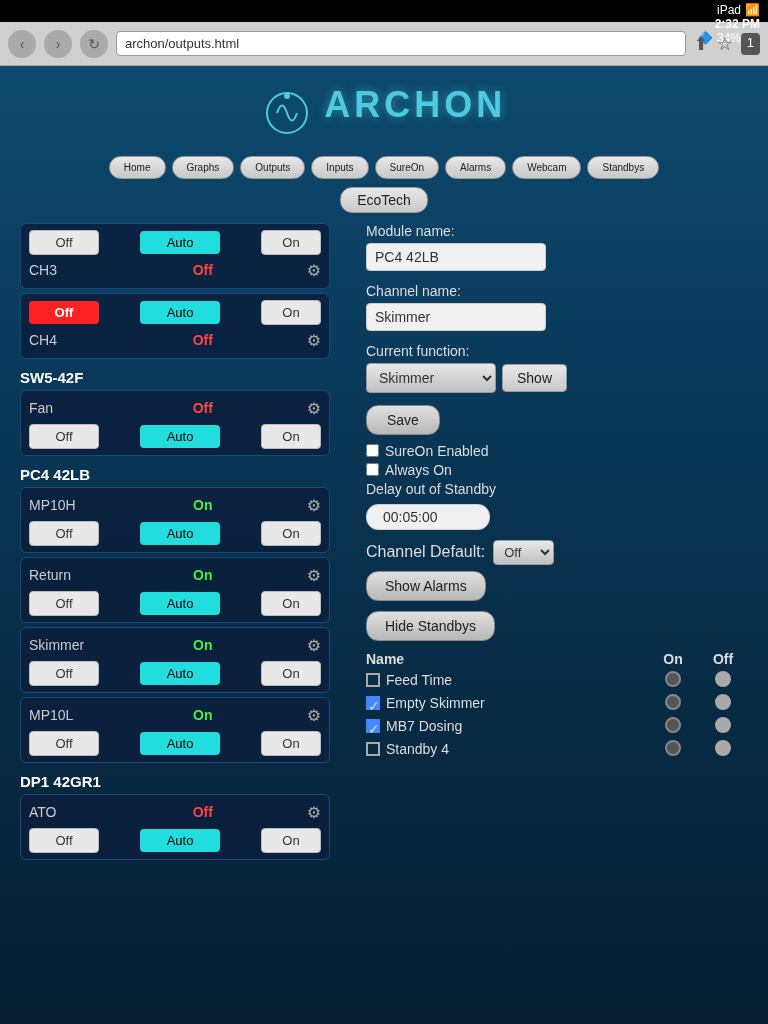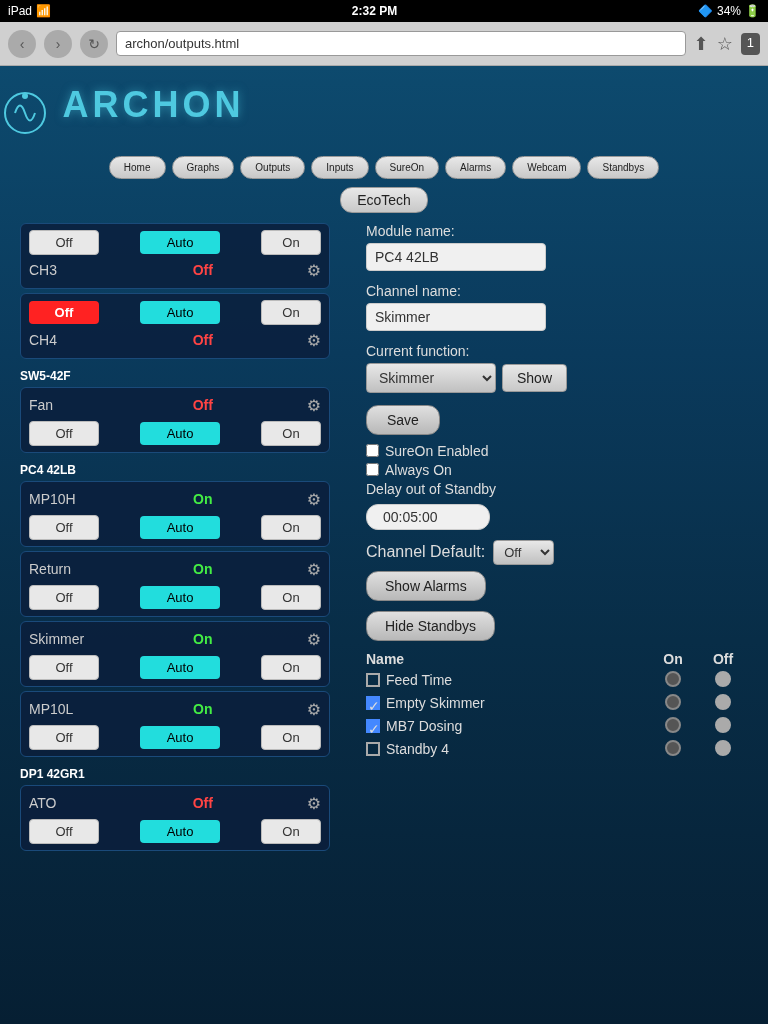--- a/index.html
+++ b/index.html
@@ -11,23 +11,24 @@
       overflow-x: hidden;
     }
 
     
     .status-bar {
       background: #000;
       color: #fff;
       font-size: 12px;
       display: flex;
       justify-content: space-between;
-      align-items: center;
+      align-items: flex-end;
       padding: 3px 8px;
       height: 22px;
+      flex-direction: column;
     }
     .status-left { display: flex; align-items: center; gap: 4px; }
     .status-center { font-weight: bold; }
     .status-right { display: flex; align-items: center; gap: 4px; }
 
     
     .browser-bar {
       background: #d0d0d0;
       display: flex;
       align-items: center;
@@ -66,20 +67,21 @@
 
     
     .main-content {
       background: linear-gradient(180deg, #0d4a6e 0%, #0a3a5c 30%, #082d47 60%, #061f33 100%);
       min-height: 958px;
       padding-bottom: 40px;
     }
 
     
     .logo-area {
+      text-align: center;
       padding: 18px 0 10px;
     }
     .logo-text {
       font-size: 36px;
       font-weight: bold;
       letter-spacing: 4px;
       color: #4ec9e0;
       text-shadow: 0 0 10px rgba(78,201,224,0.5);
       font-family: 'Arial', sans-serif;
     }
@@ -130,21 +132,21 @@
     }
 
     
     .left-panel {
       width: 310px;
       flex-shrink: 0;
     }
 
     .device-group-label {
       color: #fff;
-      font-size: 12px;
+      font-size: 15px;
       font-weight: bold;
       padding: 6px 0 4px;
     }
 
     .channel-card {
       background: rgba(10, 30, 60, 0.85);
       border: 1px solid #1a4a7a;
       border-radius: 6px;
       margin-bottom: 4px;
       padding: 4px 6px;

